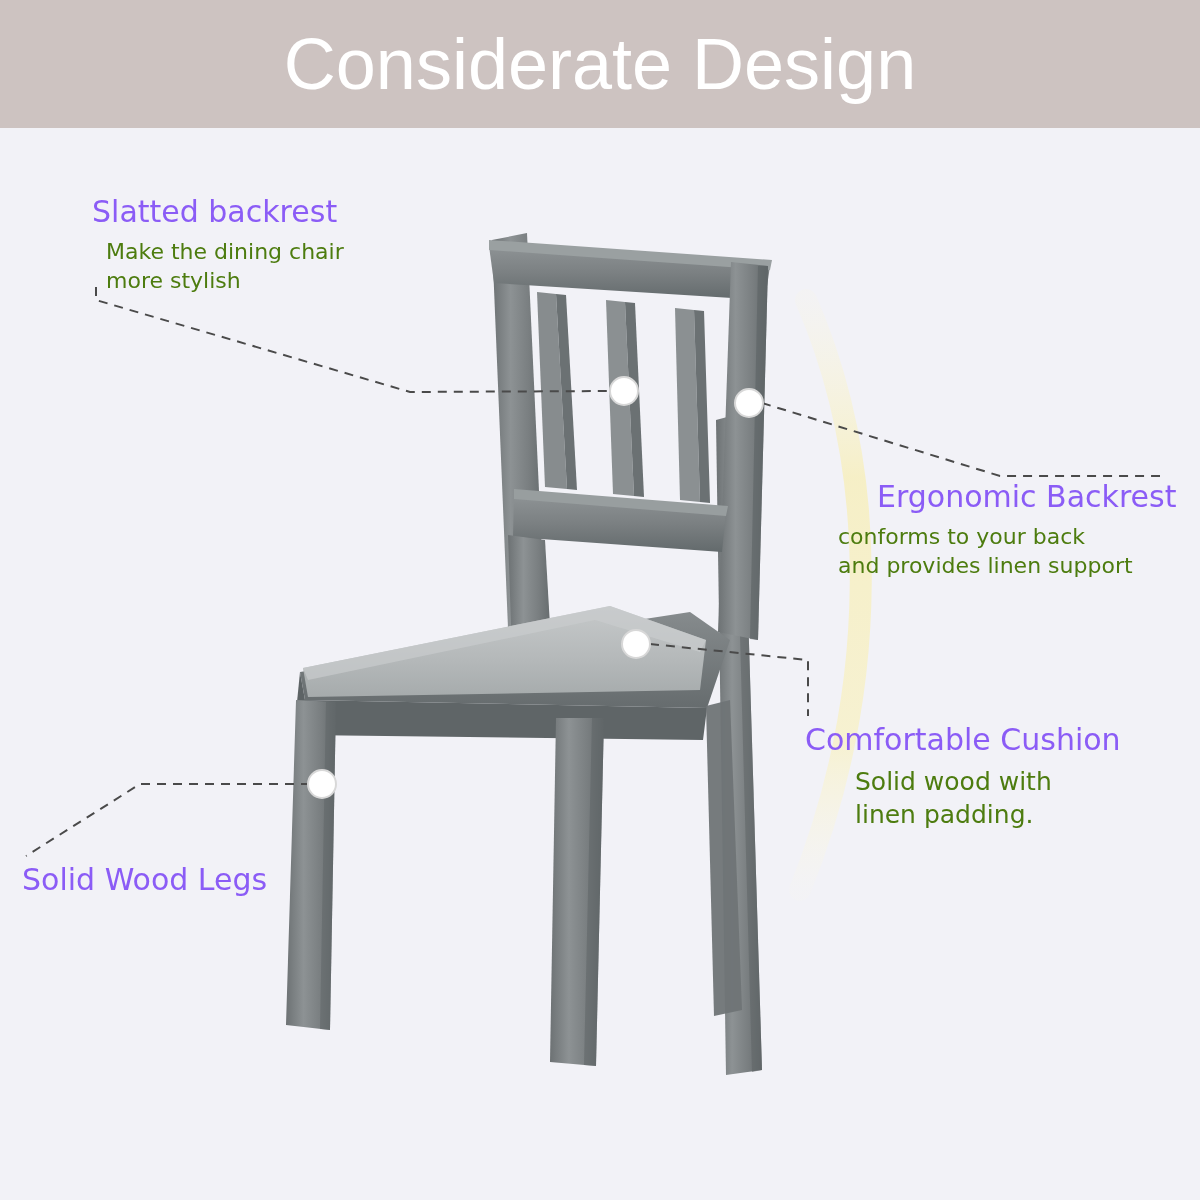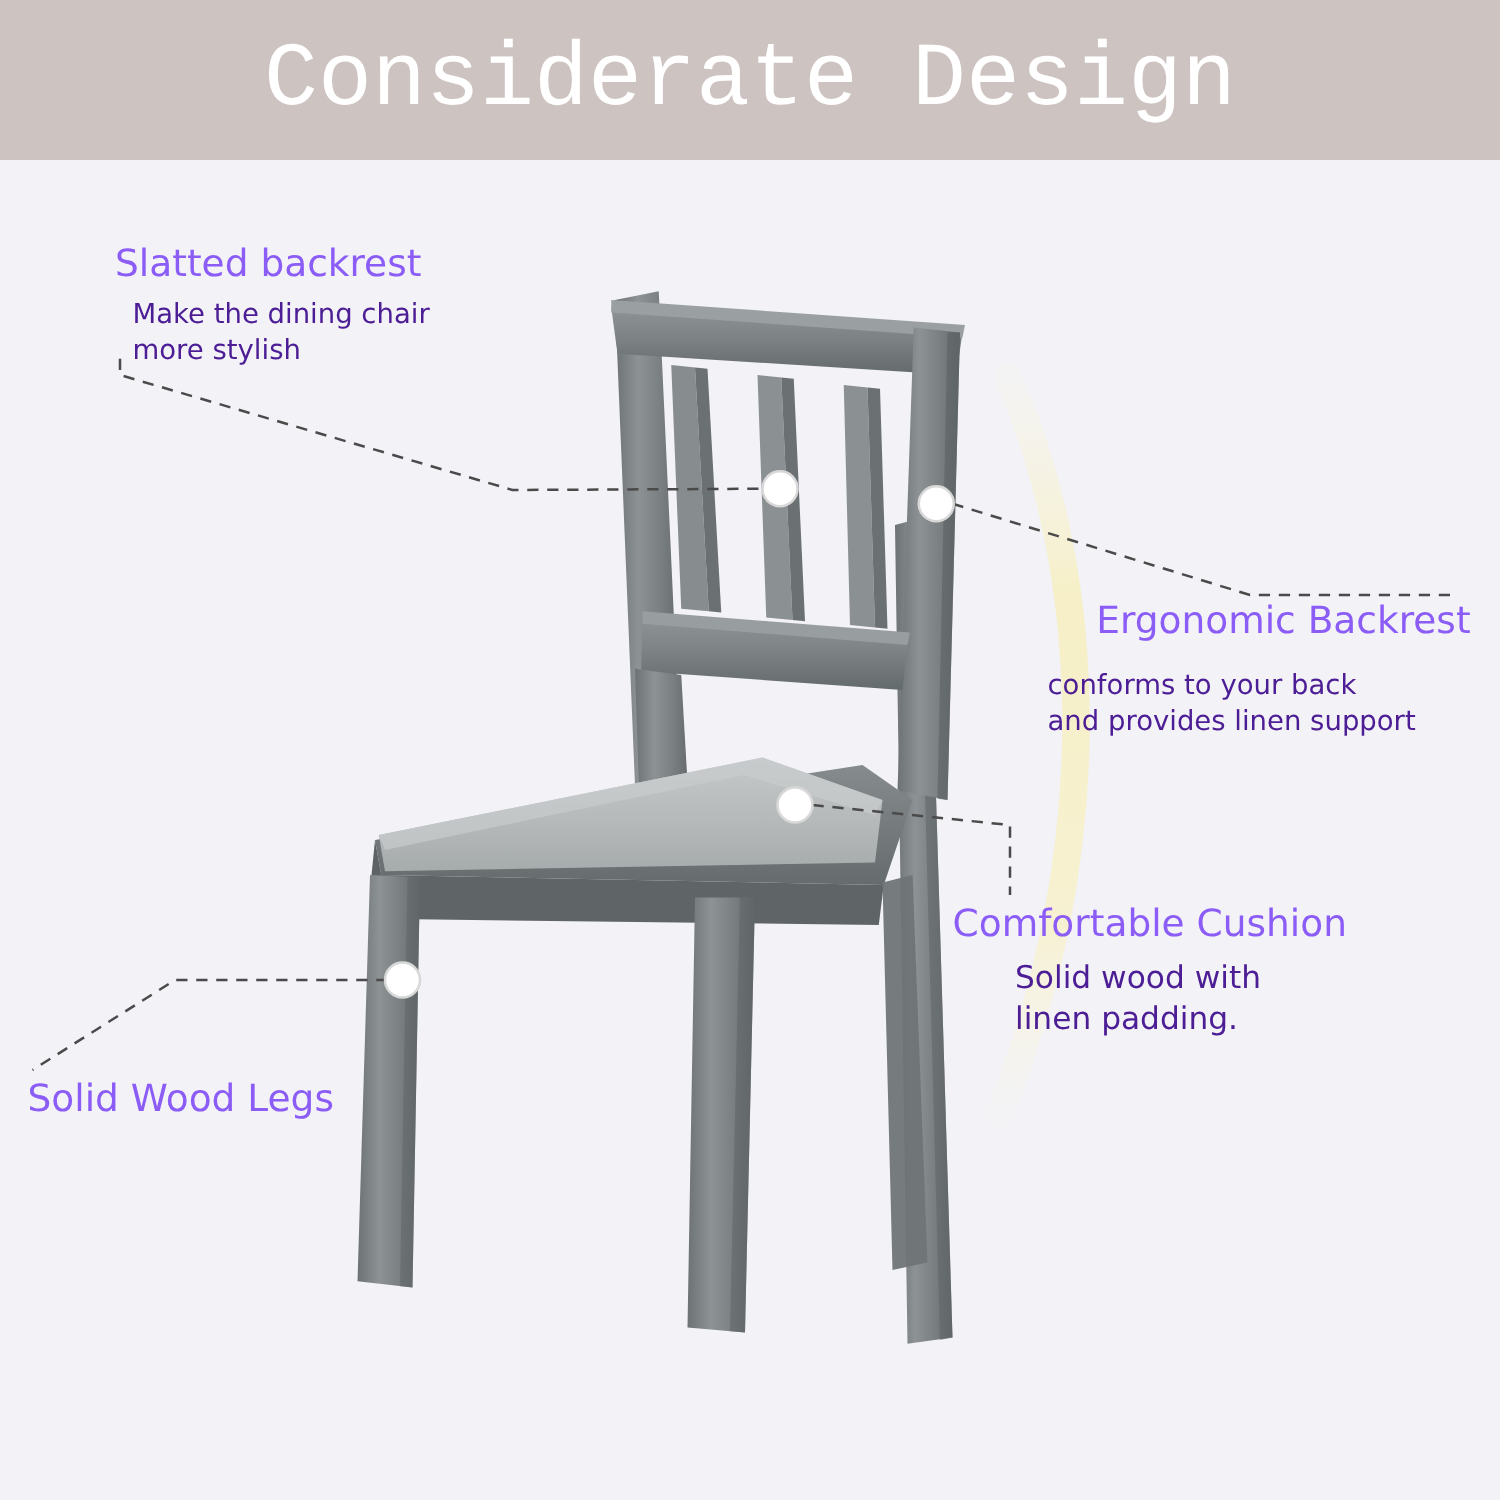--- a/index.html
+++ b/index.html
@@ -18,49 +18,49 @@
     background:#cdc3c1;
   }
   .banner-title{
     position:absolute;left:0;top:14px;width:1200px;
     text-align:center;
     color:#ffffff;
     font-size:72px;
     font-weight:400;
     letter-spacing:0px;
     line-height:100px;
-    font-family:Liberation Mono, monospace;
+    font-family:Liberation Sans, sans-serif;
     white-space:nowrap;
   }
 
   
   .callout{position:absolute;}
   .callout .c-title{
     color:#8b5cf6;
     font-size:30px;
     line-height:38px;
     white-space:nowrap;
     font-weight:400;
   }
   .callout .c-body{
-    color:#4c1d95;
+    color:#4d7c0f;
     font-size:22px;
     line-height:29px;
     font-weight:400;
   }
 
   
   #callout-slatted{left:92px;top:193px;}
   #callout-slatted .c-body{margin-top:6px;margin-left:14px;}
 
   #callout-ergonomic{left:836px;top:478px;}
   #callout-ergonomic .c-title{font-size:30px;margin-left:41px;}
-  #callout-ergonomic .c-body{margin-top:18px;margin-left:2px;}
+  #callout-ergonomic .c-body{margin-top:6px;margin-left:2px;}
 
-  #callout-cushion{left:762px;top:721px;}
+  #callout-cushion{left:805px;top:721px;}
   #callout-cushion .c-body{margin-top:6px;margin-left:50px;font-size:25px;line-height:33px;}
 
   #callout-legs{left:22px;top:861px;}
   #callout-legs .c-title{font-size:30px;}
   #callout-legs .c-body{margin-top:4px;margin-left:16px;font-size:22px;}
 
   
   svg#art{position:absolute;left:0;top:0;width:1200px;height:1200px;}
 
   .dot{fill:#ffffff;stroke:#d8d8d8;stroke-width:2;}

